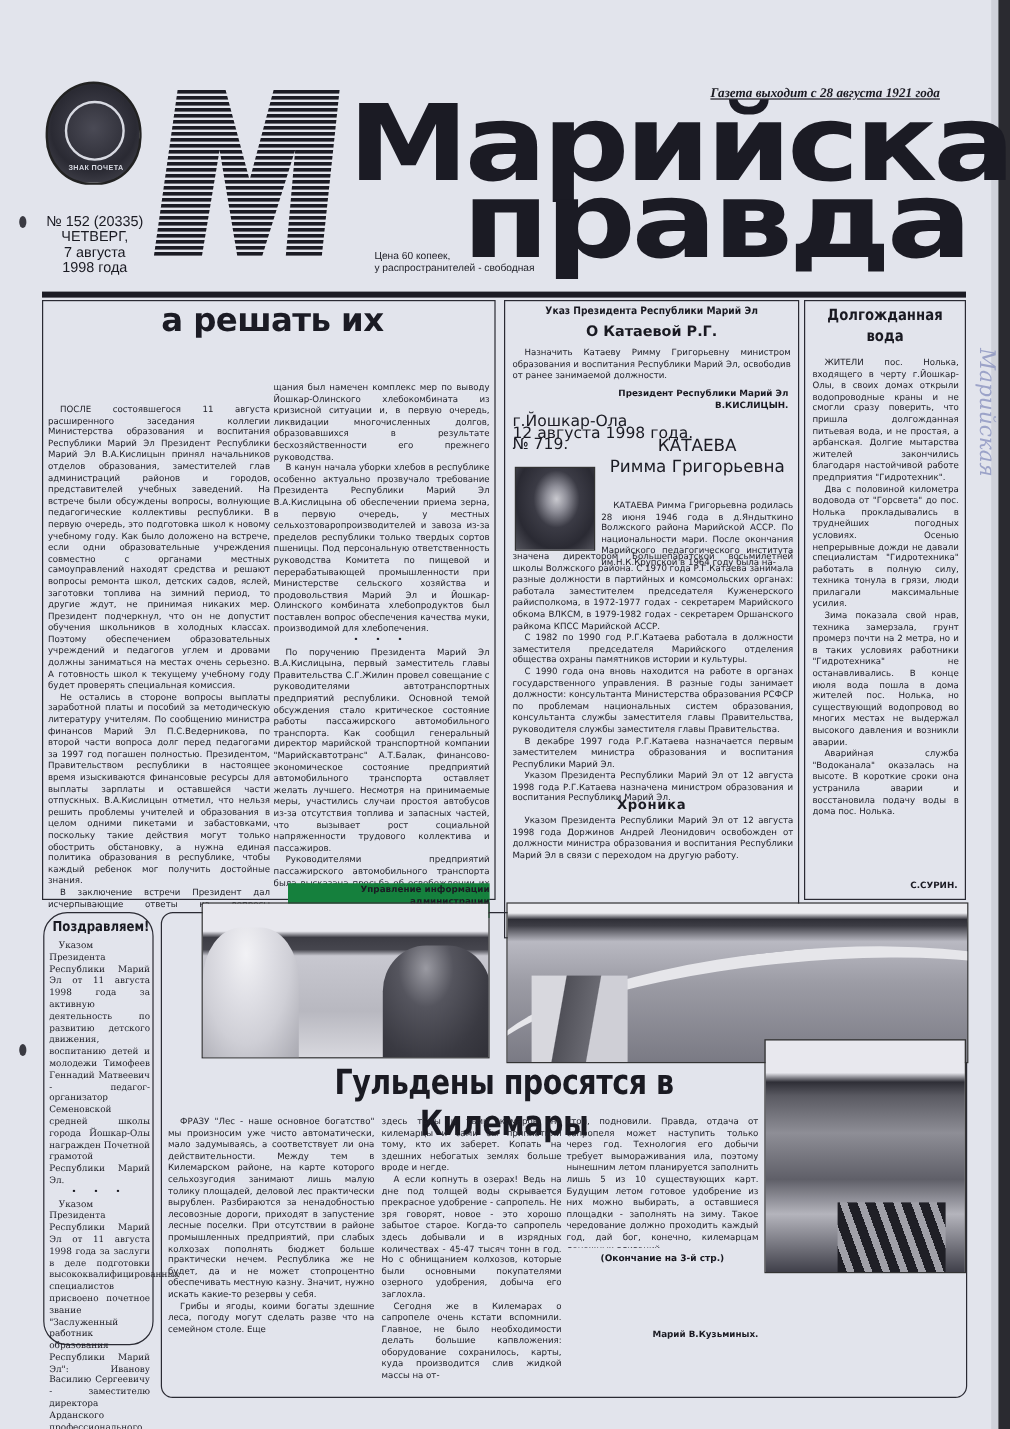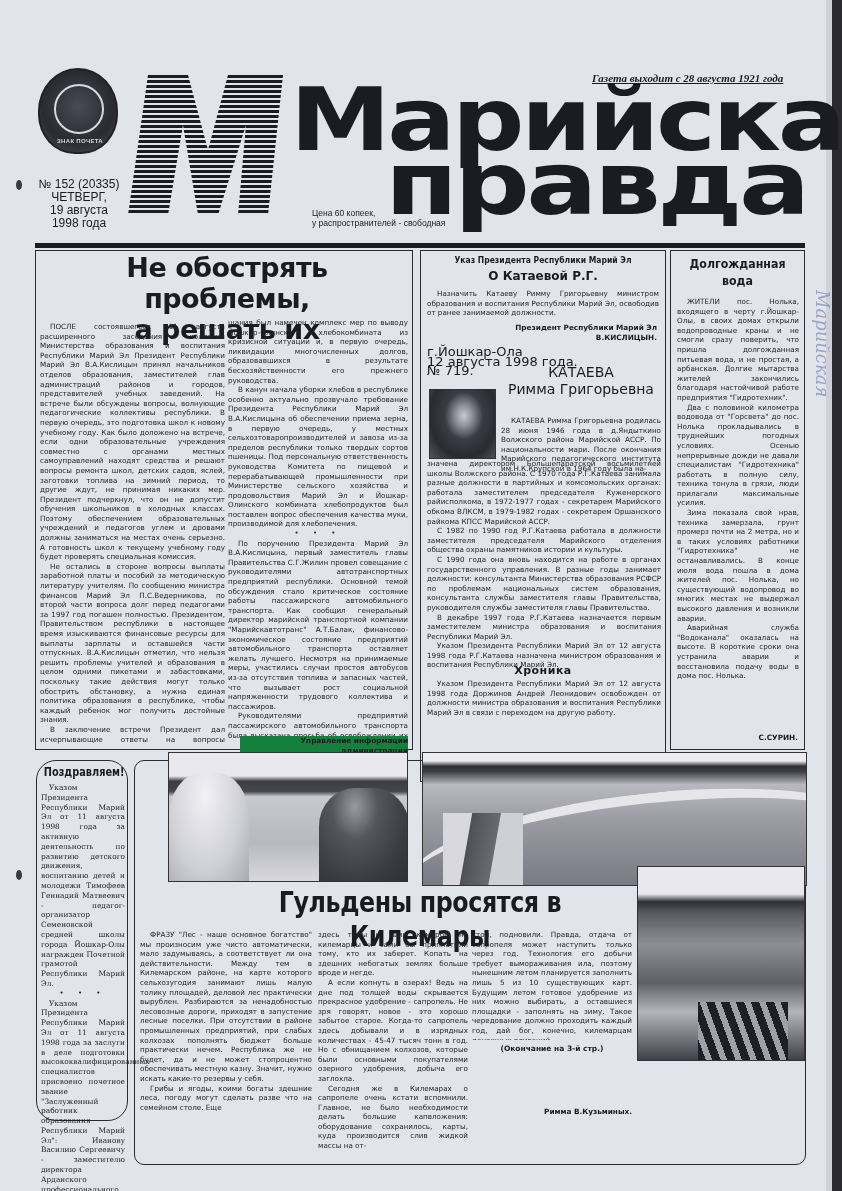--- a/index.html
+++ b/index.html
@@ -22,21 +22,21 @@
   .price { position: absolute; left: 312px; top: 208px; font-size: 8.5px; line-height: 10px; width: 136px; }
   .mast-rule { position: absolute; left: 35px; top: 243px; width: 770px; height: 5px; background: #1b1b24; }
 
   
   .box { position: absolute; border: 1.5px solid #2a2a33; }
   .col-text { font-family: "DejaVu Sans", sans-serif; font-size: 7.2px; line-height: 9.6px; text-align: justify; color: #22222a; }
   .col-text p { text-indent: 10px; }
   .stars { text-align: center; font-size: 7px; letter-spacing: 6px; }
 
   .main-title { position: absolute; left: 42px; top: 252px; width: 370px; text-align: center; font-family: "DejaVu Sans", sans-serif; font-weight: bold; font-size: 27px; line-height: 31px; letter-spacing: -0.5px; color: #1b1b24; }
-  .main-col1 { position: absolute; left: 40px; top: 322px; width: 185px; height: 422px; overflow: hidden; }
+  .main-col1 { position: absolute; left: 40px; top: 336px; width: 185px; height: 422px; overflow: hidden; }
   .main-col2 { position: absolute; left: 228px; top: 318px; width: 180px; height: 422px; overflow: hidden; }
   .main-sign { position: absolute; left: 240px; top: 705px; width: 168px; text-align: right; font-family: "DejaVu Sans", sans-serif; font-size: 7.3px; font-weight: bold; line-height: 9.5px; }
 
   .decree-box { left: 420px; top: 250px; width: 246px; height: 532px; padding-left: 16px; }
   .decree-head { position: absolute; left: 0; top: 4px; width: 100%; text-align: center; font-family: "DejaVu Sans", sans-serif; font-weight: bold; font-size: 8.5px; transform: scaleX(0.9); }
   .decree-title { position: absolute; left: 0; top: 18px; width: 100%; text-align: center; font-family: "DejaVu Sans", sans-serif; font-weight: bold; font-size: 12px; }
   .decree-text { position: absolute; left: 6px; top: 38px; width: 232px; }
   .decree-sign { position: absolute; right: 8px; top: 72px; text-align: right; font-family: "DejaVu Sans", sans-serif; font-weight: bold; font-size: 7.3px; line-height: 9.5px; margin-left: 27px; }
   .decree-place { position: absolute; left: 6px; top: 96px; font-family: "DejaVu Sans", sans-serif; font-size: 13px; line-height: 9.5px; }
   .portrait { position: absolute; left: 8px; top: 138px; width: 67px; height: 70px; background: radial-gradient(ellipse at 52% 38%, #c9c9cf 0%, #8e8e98 18%, #3b3b45 40%, #2a2a33 70%, #55555e 100%); border: 1px solid #333; }
@@ -86,21 +86,21 @@
   <div class="punch" style="top:180px"></div>
   <div class="punch" style="top:870px"></div>
 
   <div class="emblem">
     <div class="emblem-inner"></div>
     <div class="emblem-text">ЗНАК ПОЧЕТА</div>
   </div>
   <div class="issue-info">
     <div>№ 152 (20335)</div>
     <div>ЧЕТВЕРГ,</div>
-    <div>19 августа</div>
+    <div>7 августа</div>
     <div>1998 года</div>
   </div>
   <svg class="logo-m" viewBox="0 0 160 150">
     <defs>
       <pattern id="stripes" width="4" height="5" patternUnits="userSpaceOnUse">
         <rect width="4" height="3" fill="#1b1b24"></rect>
       </pattern>
     </defs>
     <polygon points="20,5 60,5 80,80 100,5 155,5 140,145 110,145 118,55 90,145 70,145 55,55 40,145 0,145" fill="url(#stripes)"></polygon>
   </svg>
@@ -108,21 +108,20 @@
   <div class="logo-line2">правда</div>
   <div class="founded">Газета выходит с 28 августа 1921 года</div>
   <div class="price">
     <div>Цена 60 копеек,</div>
     <div>у распространителей - свободная</div>
   </div>
   <div class="mast-rule"></div>
 
   <div class="box" style="left:35px;top:250px;width:378px;height:500px;"></div>
   <div class="main-title">
-    <div>Не обострять проблемы,</div>
     <div>а решать их</div>
   </div>
   <div class="main-col1 col-text">
     <p>ПОСЛЕ состоявшегося 11 августа расширенного заседания коллегии Министерства образования и воспитания Республики Марий Эл Президент Республики Марий Эл В.А.Кислицын принял начальников отделов образования, заместителей глав администраций районов и городов, представителей учебных заведений. На встрече были обсуждены вопросы, волнующие педагогические коллективы республики. В первую очередь, это подготовка школ к новому учебному году. Как было доложено на встрече, если одни образовательные учреждения совместно с органами местных самоуправлений находят средства и решают вопросы ремонта школ, детских садов, яслей, заготовки топлива на зимний период, то другие ждут, не принимая никаких мер. Президент подчеркнул, что он не допустит обучения школьников в холодных классах. Поэтому обеспечением образовательных учреждений и педагогов углем и дровами должны заниматься на местах очень серьезно. А готовность школ к текущему учебному году будет проверять специальная комиссия.</p>
     <p>Не остались в стороне вопросы выплаты заработной платы и пособий за методическую литературу учителям. По сообщению министра финансов Марий Эл П.С.Ведерникова, по второй части вопроса долг перед педагогами за 1997 год погашен полностью. Президентом, Правительством республики в настоящее время изыскиваются финансовые ресурсы для выплаты зарплаты и оставшейся части отпускных. В.А.Кислицын отметил, что нельзя решить проблемы учителей и образования в целом одними пикетами и забастовками, поскольку такие действия могут только обострить обстановку, а нужна единая политика образования в республике, чтобы каждый ребенок мог получить достойные знания.</p>
     <p>В заключение встречи Президент дал исчерпывающие ответы на вопросы собравшихся.</p>
 
   </div>
   <div class="main-col2 col-text">
     <p style="text-indent:0">щания был намечен комплекс мер по выводу Йошкар-Олинского хлебокомбината из кризисной ситуации и, в первую очередь, ликвидации многочисленных долгов, образовавшихся в результате бесхозяйственности его прежнего руководства.</p>
@@ -215,14 +214,14 @@
   </div>
   <div class="feat-col2 col-text">
     <p style="text-indent:0">здесь тьмы и тьмы комаров, но килемарцы и сами бы приплатили тому, кто их заберет. Копать на здешних небогатых землях больше вроде и негде.</p>
     <p>А если копнуть в озерах! Ведь на дне под толщей воды скрывается прекрасное удобрение - сапропель. Не зря говорят, новое - это хорошо забытое старое. Когда-то сапропель здесь добывали и в изрядных количествах - 45-47 тысяч тонн в год. Но с обнищанием колхозов, которые были основными покупателями озерного удобрения, добыча его заглохла.</p>
     <p>Сегодня же в Килемарах о сапропеле очень кстати вспомнили. Главное, не было необходимости делать большие капвложения: оборудование сохранилось, карты, куда производится слив жидкой массы на от-</p>
   </div>
   <div class="feat-col3 col-text">
     <p style="text-indent:0">стой, подновили. Правда, отдача от сапропеля может наступить только через год. Технология его добычи требует вымораживания ила, поэтому нынешним летом планируется заполнить лишь 5 из 10 существующих карт. Будущим летом готовое удобрение из них можно выбирать, а оставшиеся площадки - заполнять на зиму. Такое чередование должно проходить каждый год, дай бог, конечно, килемарцам денежных вливаний.</p>
   </div>
   <div class="cont-note">(Окончание на 3-й стр.)</div>
-  <div class="photo-credit">Римма В.Кузьминых.</div>
+  <div class="photo-credit">Марий В.Кузьминых.</div>
 </div>
 
 </body></html>

